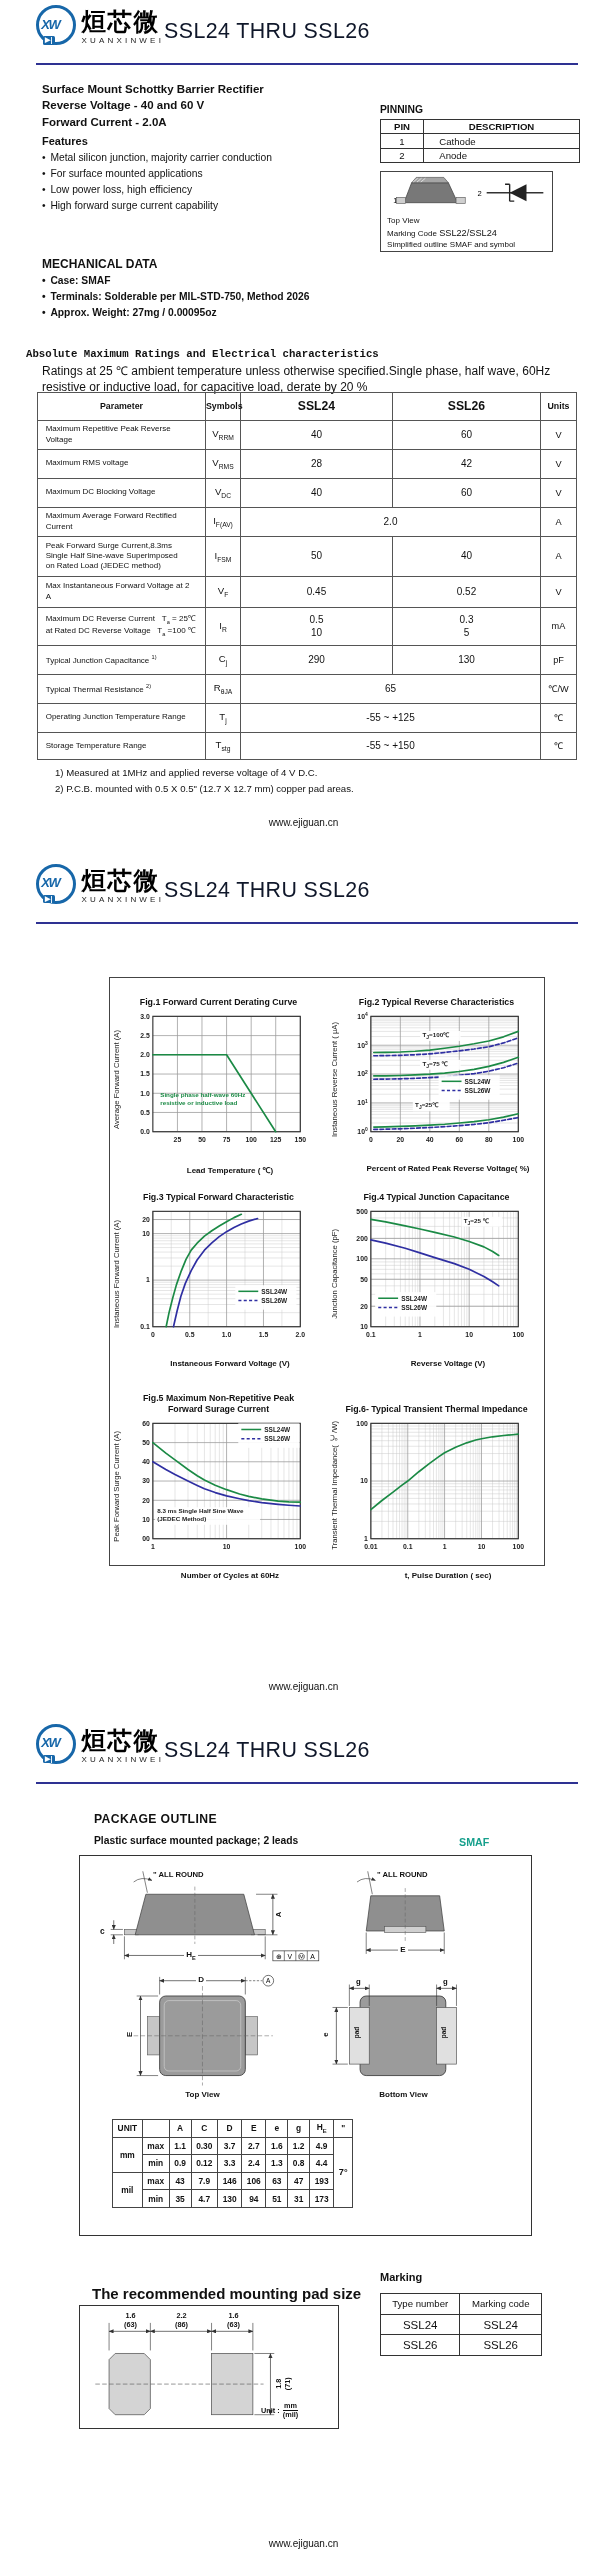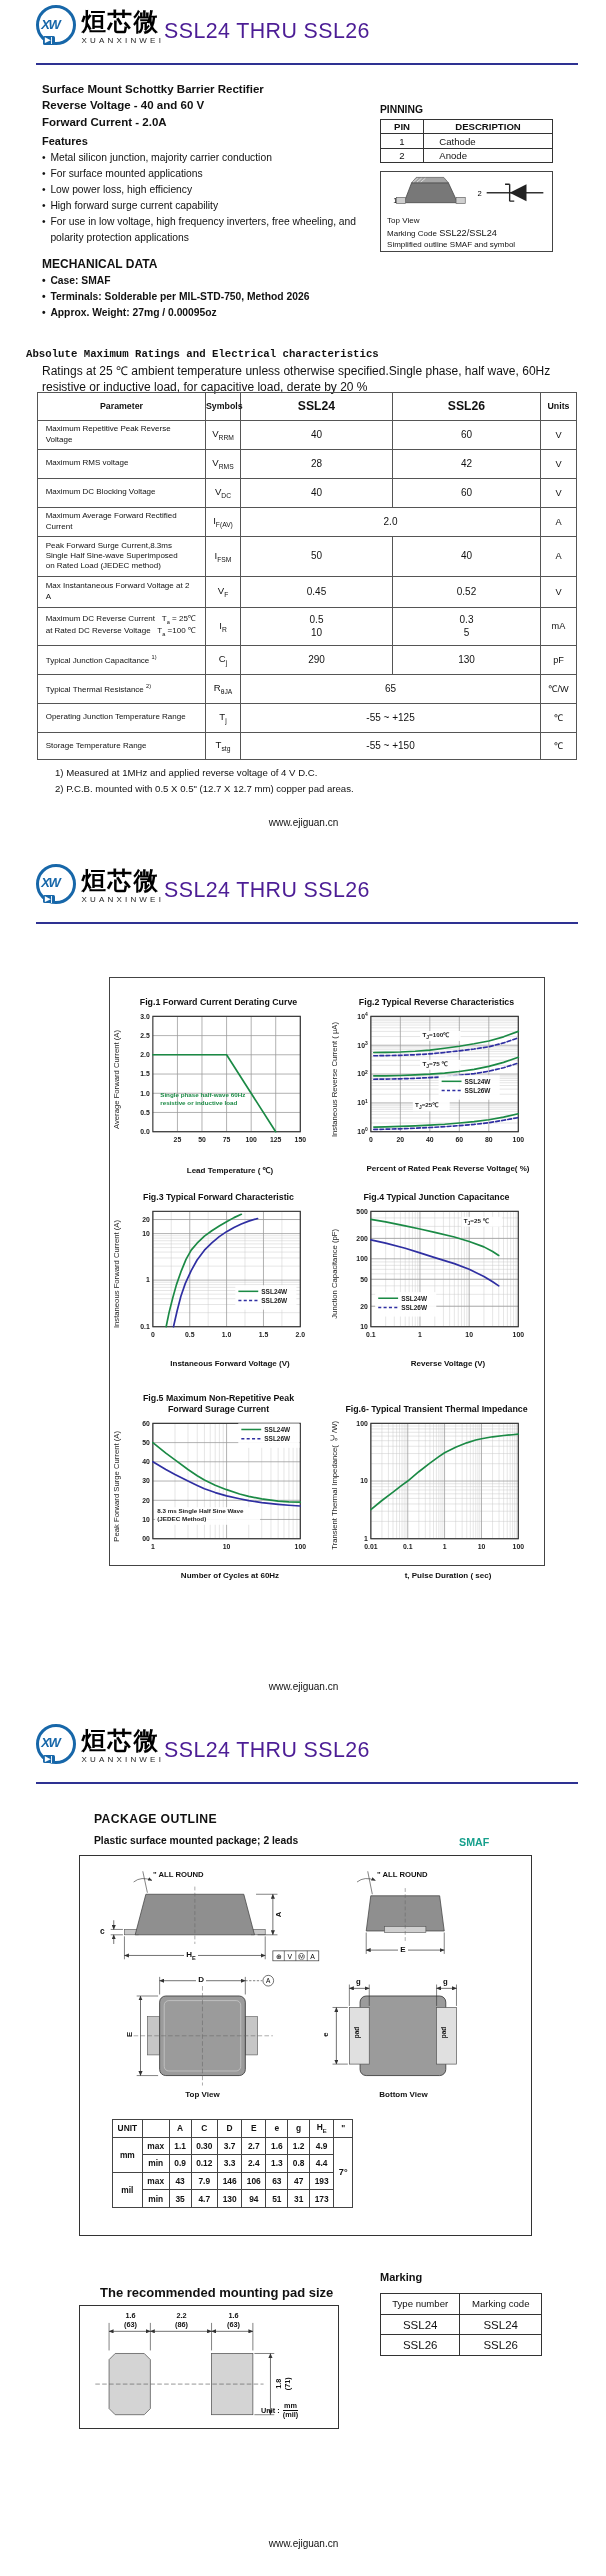--- a/index.html
+++ b/index.html
@@ -8,30 +8,30 @@
 .abs{position:absolute;}
 
 .hdr{position:absolute;left:36px;width:542px;height:47px;border-bottom:2.3px solid #2e3192;display:flex;justify-content:flex-start;align-items:flex-end;padding-bottom:18px;}
 .logo{display:flex;align-items:flex-end;gap:5.4px;}
 .logo-circle{width:40px;height:40px;border-radius:50%;border:3.8px solid #1767a9;position:relative;background:#fff;flex:0 0 auto;}
 .logo-xw{position:absolute;top:8.4px;left:2.3px;font-size:13px;font-weight:bold;font-style:italic;color:#1767a9;letter-spacing:-1.5px;}
 .logo-diode{position:absolute;bottom:-2.3px;left:3.8px;background:#1767a9;color:#fff;font-size:6.9px;line-height:8.4px;padding:0 2.3px;border-radius:1.5px;font-weight:bold;}
 .logo-txt{display:flex;flex-direction:column;}
 .logo-cn{font-size:24.5px;font-weight:bold;letter-spacing:1.5px;line-height:1;color:#000;}
 .logo-en{font-size:8px;letter-spacing:3.2px;color:#222;margin-top:1.5px;}
-.doc-title{font-size:21.4px;color:#4c1d95;letter-spacing:0.4px;padding-bottom:1.5px;}
+.doc-title{font-size:21.4px;color:#0f172a;letter-spacing:0.4px;padding-bottom:1.5px;}
 .footer{position:absolute;left:0;width:607px;text-align:center;font-size:10px;color:#111;}
 
 .subtitle div{font-size:11.5px;font-weight:bold;line-height:1.42;}
 .sec-title{font-size:11px;font-weight:bold;}
 .blist div{position:relative;padding-left:8.4px;font-size:10.3px;line-height:1.55;}
 .blist div::before{content:"•";position:absolute;left:0;}
 
 .pin-title{font-size:10.3px;font-weight:bold;margin-bottom:3.8px;}
-.pin-table{border-collapse:collapse;width:173px;border:1.1px solid #333;}
+.pin-table{border-collapse:collapse;width:200px;border:1.1px solid #333;}
 .pin-table th,.pin-table td{border:0.8px solid #333;font-size:9.6px;height:14.5px;font-weight:normal;}
 .pin-table th{font-weight:600;text-align:center;}
 .pin-table td.pn{width:43px;text-align:center;}
 .pin-table td.pd{padding-left:15.3px;}
 
 .card{position:absolute;left:380px;top:171px;width:173px;height:81px;border:1.1px solid #444;}
 .card-lines{position:absolute;left:6.1px;top:44px;font-size:8px;line-height:1.35;}
 .card-mark{font-size:9.2px;}
 
 .rat-title{font-size:10.7px;font-weight:bold;}
@@ -99,21 +99,20 @@
   <div>Reverse Voltage - 40 and 60 V</div>
   <div>Forward Current - 2.0A</div>
 </div>
 
 <div class="abs sec-title" style="left:42px;top:135px;">Features</div>
 <div class="abs blist" style="left:42px;top:150px;width:321px;">
   <div>Metal silicon junction, majority carrier conduction</div>
   <div>For surface mounted applications</div>
   <div>Low power loss, high efficiency</div>
   <div>High forward surge current capability</div>
-  <div>For use in low voltage, high frequency inverters, free wheeling, and polarity protection applications</div>
 </div>
 
 <div class="abs sec-title" style="left:42px;top:257px;font-size:12px;">MECHANICAL DATA</div>
 <div class="abs blist" style="left:42px;top:273px;width:337px;font-weight:bold;">
   <div>Case: SMAF</div>
   <div>Terminals: Solderable per MIL-STD-750, Method 2026</div>
   <div>Approx. Weight: 27mg  / 0.00095oz</div>
 </div>
 
 <div class="abs" style="left:380px;top:104px;">
@@ -881,21 +880,21 @@
           <td>130</td>
           <td>94</td>
           <td>51</td>
           <td>31</td>
           <td>173</td>
         </tr>
       </tbody>
   </table>
 </div>
 
-<div class="abs pkg-sub" style="left:100px;top:2285px;font-size:13px;">The recommended mounting pad size</div>
+<div class="abs pkg-sub" style="left:92px;top:2285px;font-size:15px;">The recommended mounting pad size</div>
 
 <div class="pad-box">
   <svg width="257" height="121" style="position:absolute;left:0;top:0;" viewBox="0 0 336 158">
     <defs>
       <marker id="arw2" markerWidth="7" markerHeight="6" refX="6.5" refY="3" orient="auto-start-reverse">
           <path d="M0,0 L7,3 L0,6 Z" fill="#333"></path>
         </marker>
     </defs>
     <line x1="38" y1="22" x2="38" y2="58" stroke="#333" stroke-width="0.8"></line>
     <line x1="92" y1="22" x2="92" y2="58" stroke="#333" stroke-width="0.8"></line>

